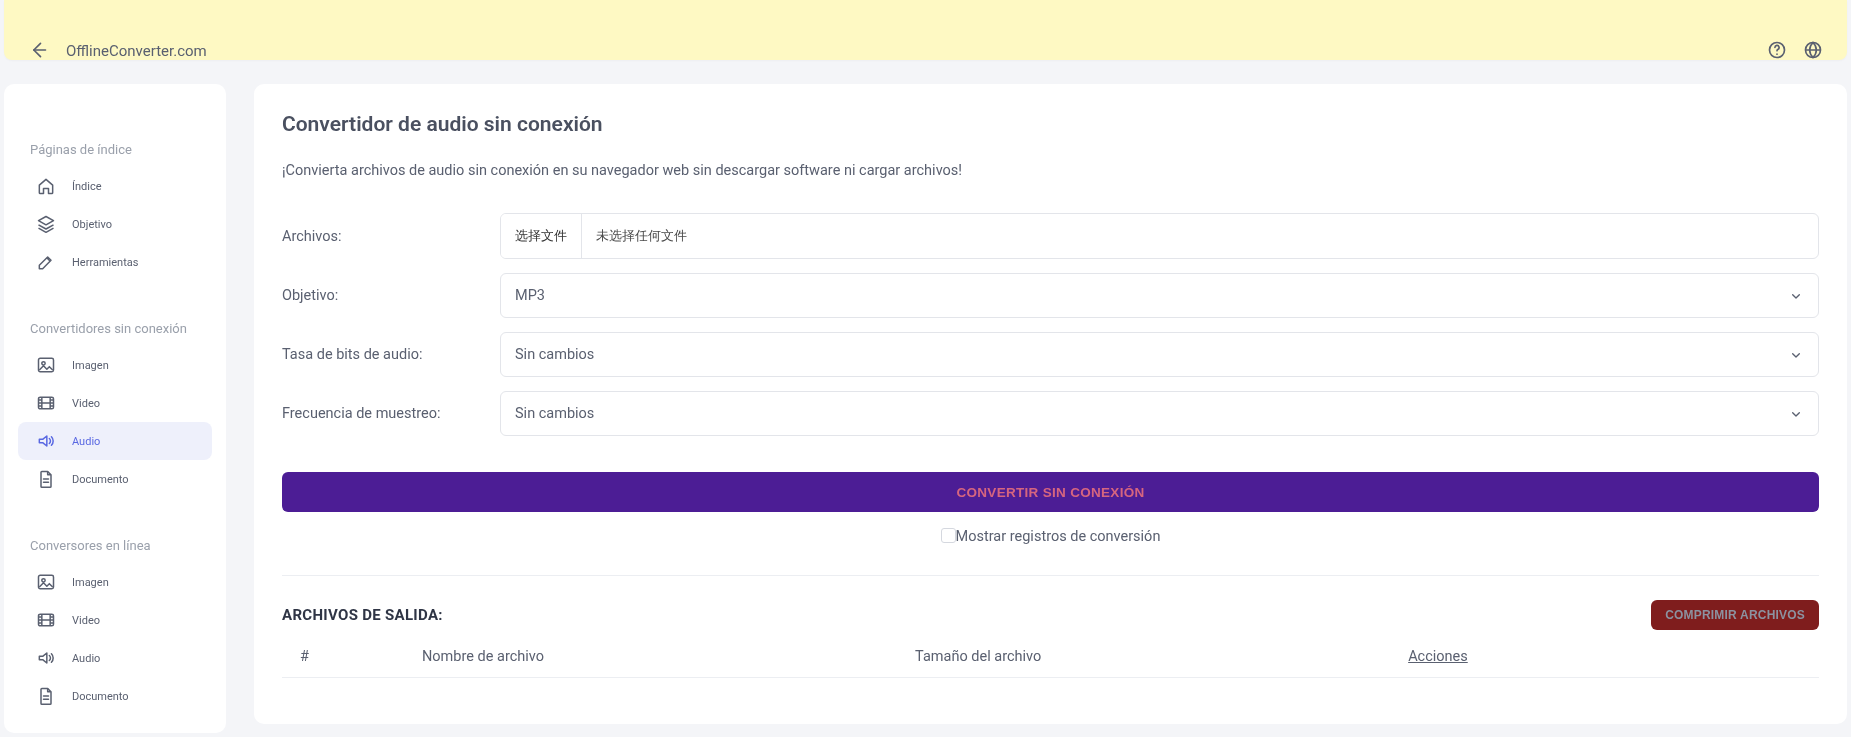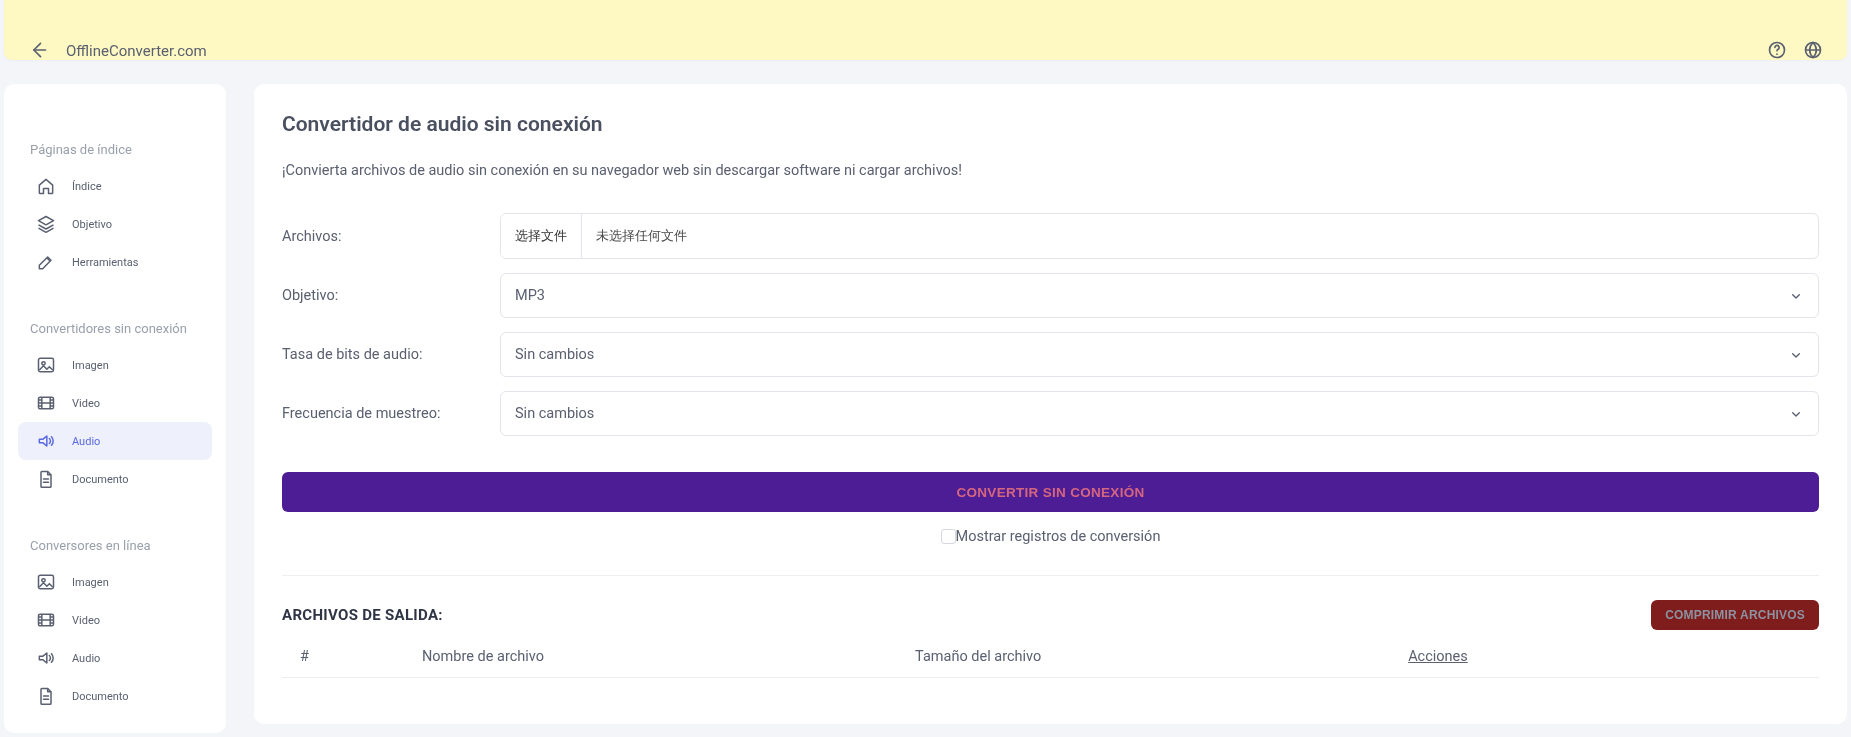--- a/index.html
+++ b/index.html
@@ -157,21 +157,21 @@
     border-radius: 6px;
     height: 40px;
     font-size: 13.5px;
     font-weight: 600;
     letter-spacing: 0.3px;
     cursor: pointer;
     margin-top: 22px;
   }
   .check-row {
     display: flex;
-    align-items: center;
+    align-items: flex-start;
     justify-content: center;
     margin-top: 16px;
     color: #5a6070;
     font-size: 14.5px;
   }
   .check-row .cbox {
     width: 15px; height: 15px;
     border: 1.5px solid #d5d8df;
     border-radius: 3px;
     cursor: pointer;

